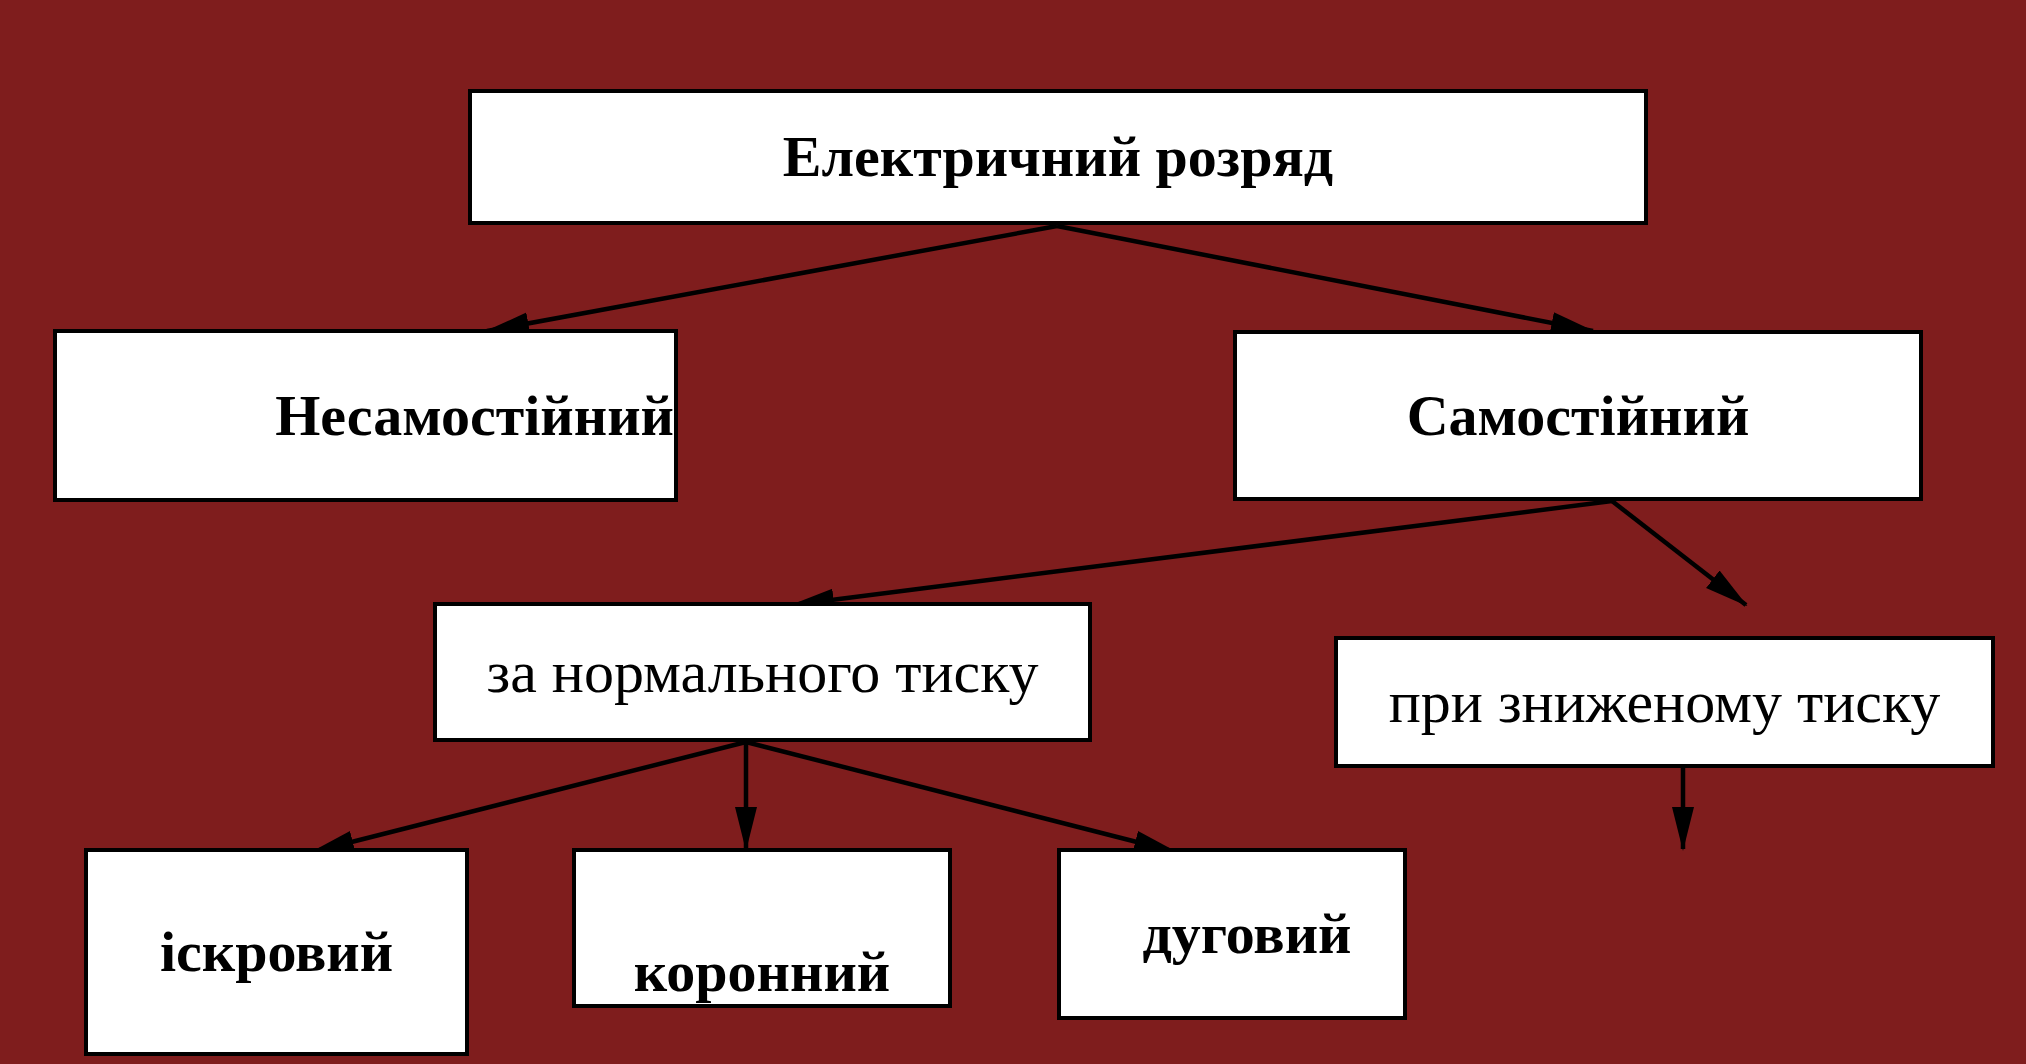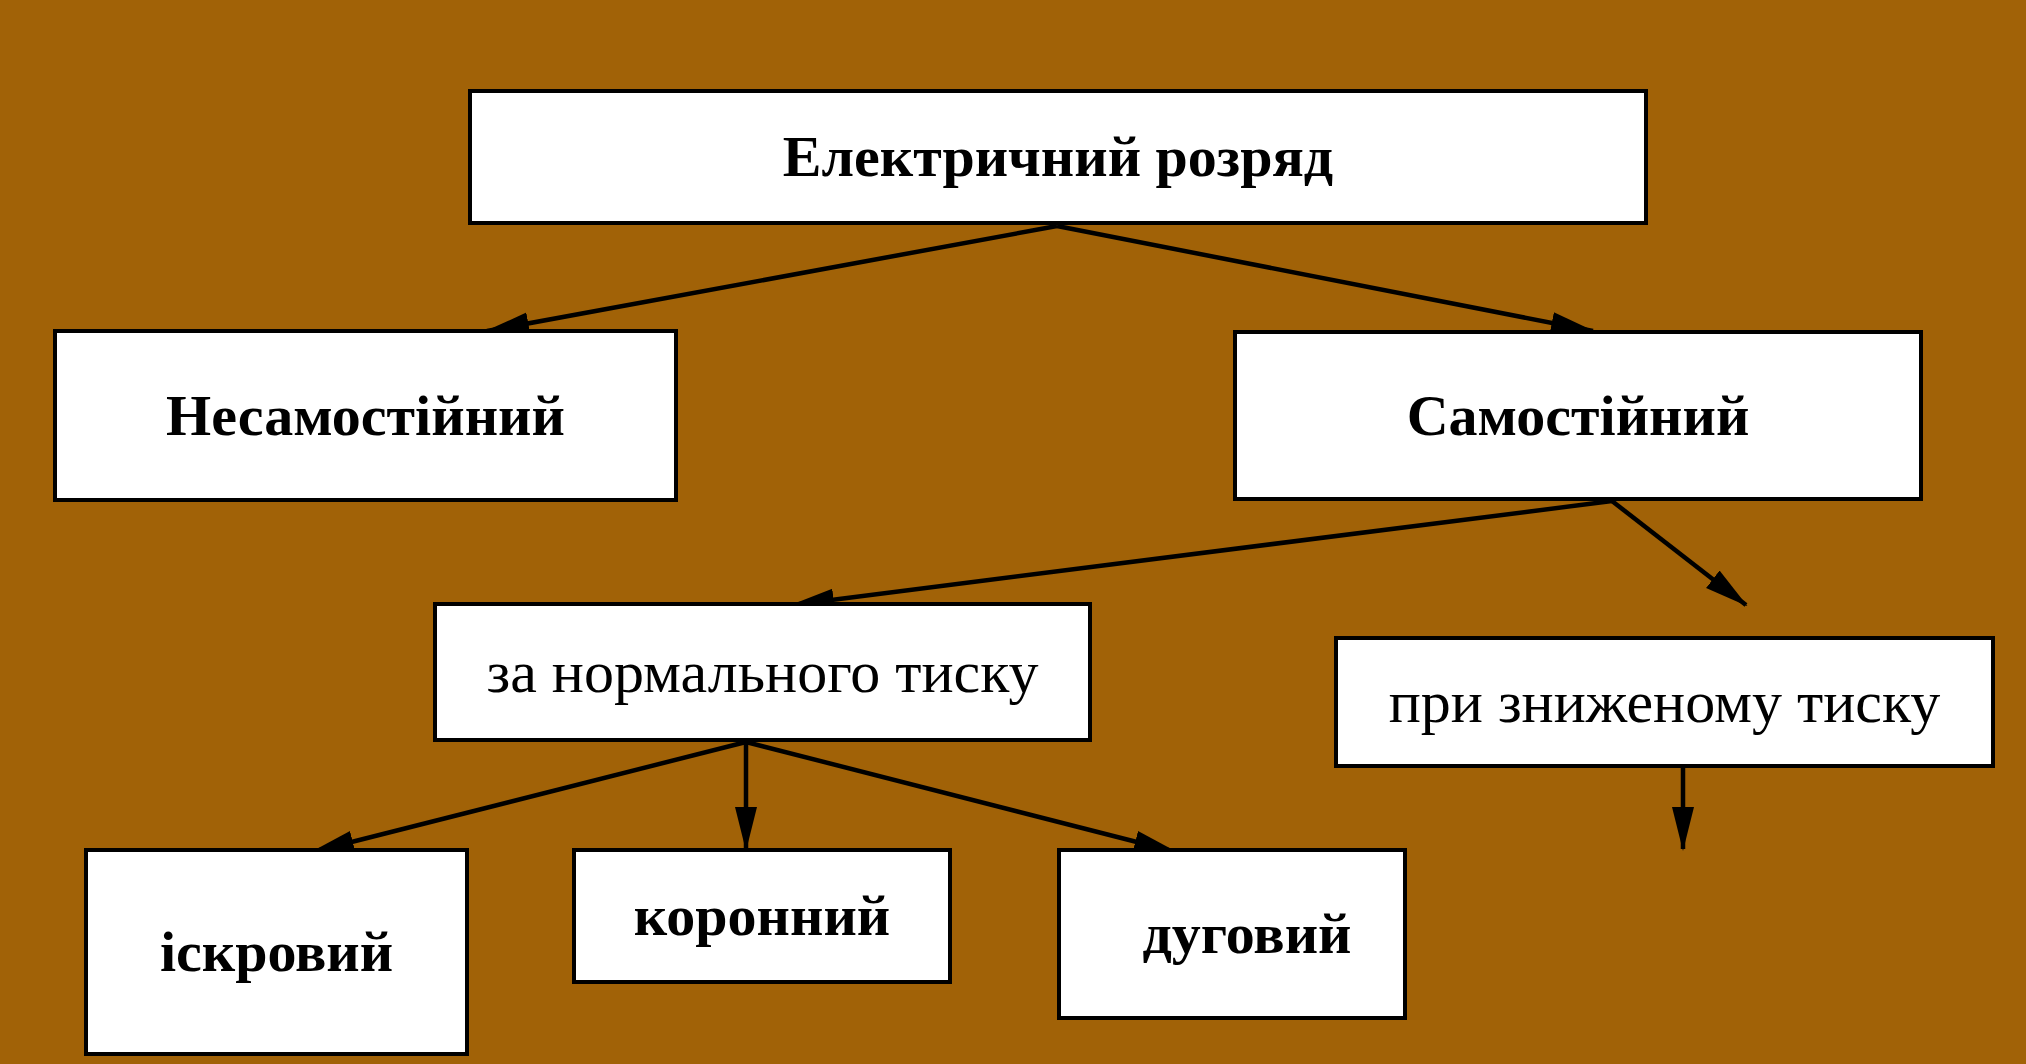--- a/index.html
+++ b/index.html
@@ -4,21 +4,21 @@
 <style>
   html, body {
     margin: 0;
     padding: 0;
     background: #ffffff;
   }
   .canvas {
     position: relative;
     width: 2026px;
     height: 1064px;
-    background: #a16207;
+    background: #7f1d1d;
     font-family: "Liberation Serif", "DejaVu Serif", serif;
     overflow: hidden;
   }
   .edges {
     position: absolute;
     left: 0;
     top: 0;
     width: 2026px;
     height: 1064px;
     pointer-events: none;
@@ -60,41 +60,41 @@
       <line x1="746" y1="742" x2="312" y2="852" stroke="#000000" stroke-width="4.5" marker-end="url(#arrowhead)"></line>
       <line x1="746" y1="742" x2="746" y2="849" stroke="#000000" stroke-width="4.5" marker-end="url(#arrowhead)"></line>
       <line x1="746" y1="742" x2="1176" y2="852" stroke="#000000" stroke-width="4.5" marker-end="url(#arrowhead)"></line>
       <line x1="1683" y1="736" x2="1683" y2="849" stroke="#000000" stroke-width="4.5" marker-end="url(#arrowhead)"></line>
     </svg>
 
   <div class="node bold" style="left:468px; top:89px; width:1180px; height:136px;">
     <span>Електричний розряд</span>
   </div>
 
-  <div class="node bold" style="left:53px; top:329px; width:625px; height:173px;">
+  <div class="node bold" style="left:53px; top:329px; width:625px; height:173px;justify-content:flex-end;">
     <span>Несамостійний</span>
   </div>
 
   <div class="node bold" style="left:1233px; top:330px; width:690px; height:171px;">
     <span>Самостійний</span>
   </div>
 
   <div class="node" style="left:433px; top:602px; width:659px; height:140px;text-align:center;">
     <span>за нормального тиску</span>
   </div>
 
   <div class="node" style="left:1334px; top:636px; width:661px; height:132px;">
     <span>при зниженому тиску</span>
   </div>
 
   <div class="node bold" style="left:84px; top:848px; width:385px; height:208px;">
     <span>іскровий</span>
   </div>
 
-  <div class="node bold" style="left:572px; top:848px; width:380px; height:136px;">
+  <div class="node bold" style="left:572px; top:848px; width:380px; height:160px;align-items:flex-end;">
     <span>коронний</span>
   </div>
 
   <div class="node bold" style="left:1057px; top:848px; width:350px; height:172px;padding-left:30px;">
     <span>дуговий</span>
   </div>
 
 
 </div>
 

